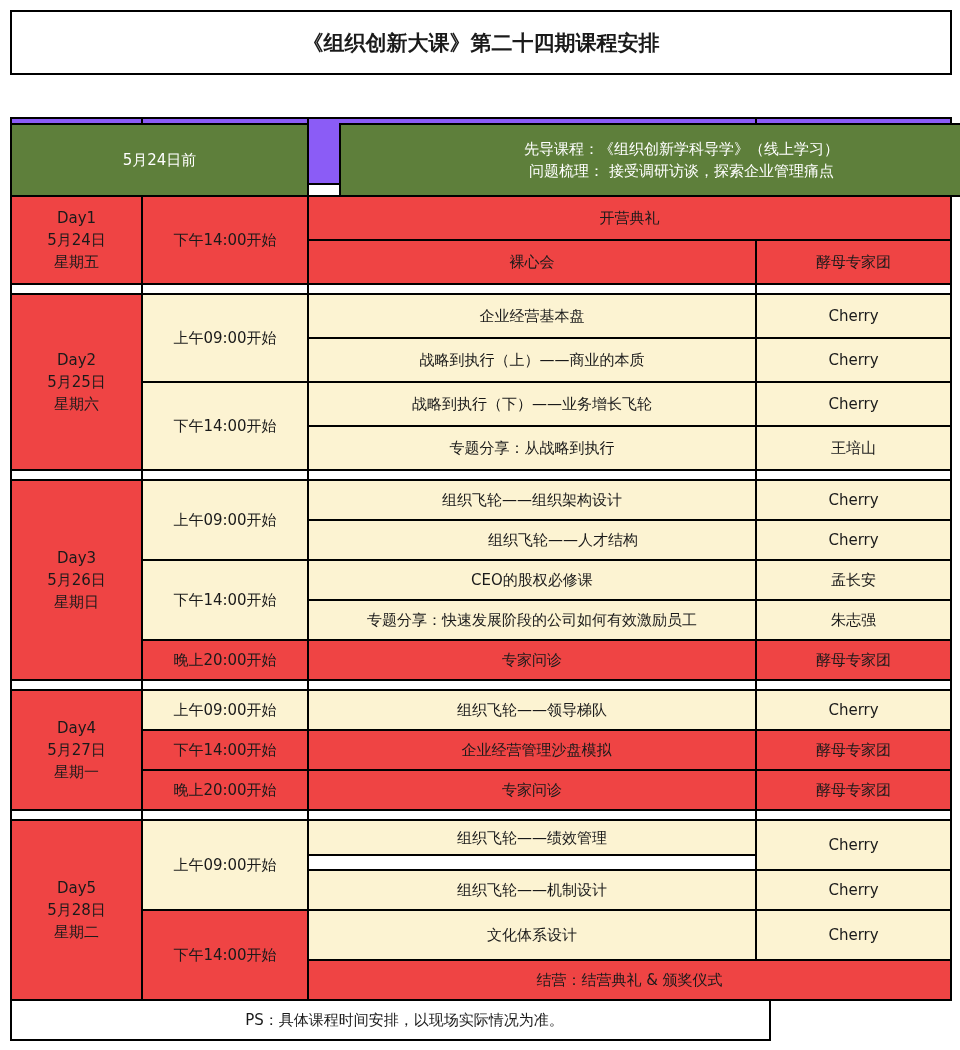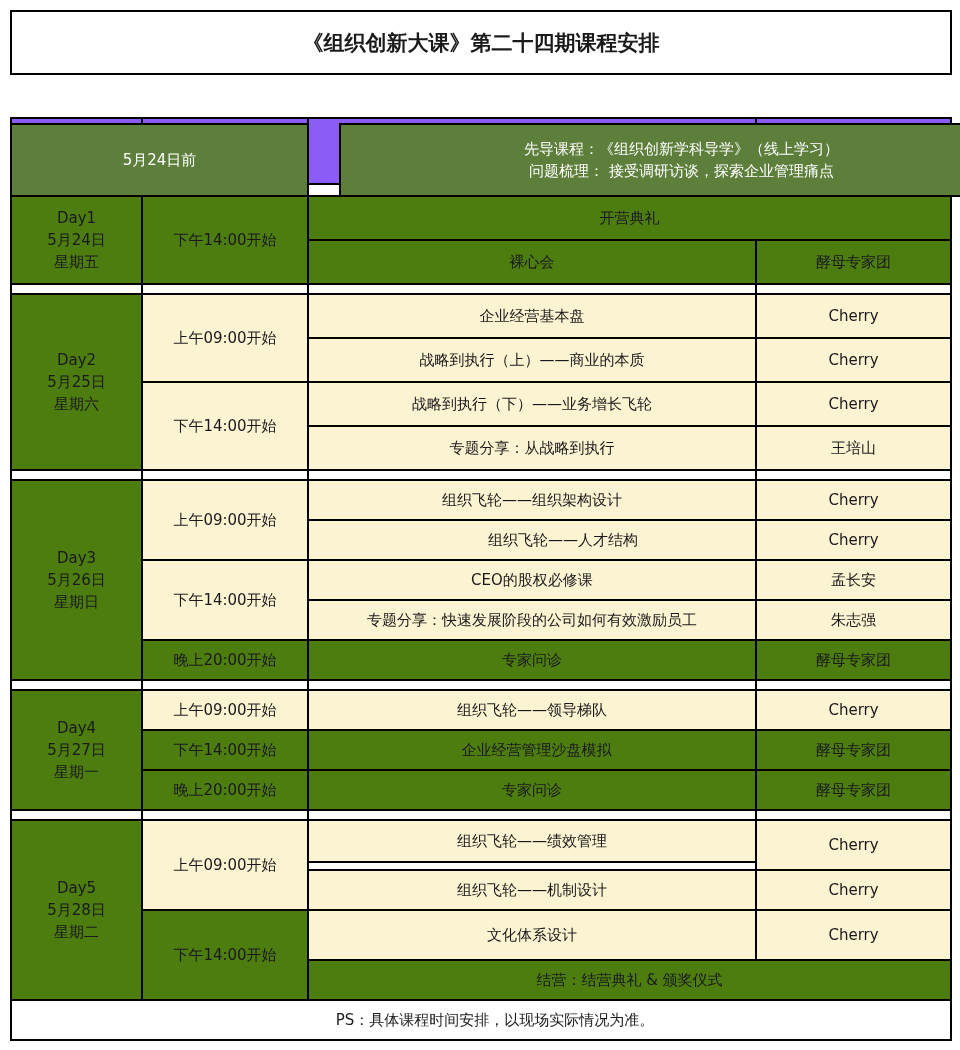--- a/index.html
+++ b/index.html
@@ -1,21 +1,21 @@
 <!DOCTYPE html>
 <html><head>
 <meta charset="utf-8">
 <style>
   html,body{margin:0;padding:0;background:#ffffff;}
   body{width:960px;height:1050px;position:relative;overflow:hidden;font-family:"DejaVu Sans","Liberation Sans",sans-serif;color:#1a1a1a;}
   .c{position:absolute;box-sizing:border-box;border:2px solid #000;display:flex;align-items:center;justify-content:center;text-align:center;font-size:15px;line-height:22px;}
   .white{background:#ffffff;}
   .gray{background:#8b5cf6;font-weight:bold;margin-top:44px;}
   .dg{background:#5e7f3b;color:#ffffff;}
-  .lg{background:#4d7c0f;}
+  .lg{background:#ef4444;}
   .ye{background:#fcf3d2;}
   .title{font-size:21px;font-weight:bold;}
   .multi{flex-direction:column;}
 </style>
 </head>
 <body>
 
 <div class="c white title" style="left:10px;top:10px;width:942px;height:65px;">《组织创新大课》第二十四期课程安排</div>
 
 <div class="c gray" style="left:10px;top:73px;width:133px;height:52px;">日期</div>
@@ -109,21 +109,21 @@
 <div class="c white" style="left:307px;top:809px;width:450px;height:12px;"></div>
 <div class="c white" style="left:755px;top:809px;width:197px;height:12px;"></div>
 
 <div class="c lg multi" style="left:10px;top:819px;width:133px;height:182px;">
   <span>Day5</span>
   <span>5月28日</span>
   <span>星期二</span>
 </div>
 <div class="c ye" style="left:141px;top:819px;width:168px;height:92px;">上午09:00开始</div>
 <div class="c lg" style="left:141px;top:909px;width:168px;height:92px;">下午14:00开始</div>
-<div class="c ye" style="left:307px;top:819px;width:450px;height:44px;">组织飞轮——绩效管理</div>
+<div class="c ye" style="left:307px;top:819px;width:450px;height:37px;">组织飞轮——绩效管理</div>
 <div class="c ye" style="left:755px;top:819px;width:197px;height:52px;">Cherry</div>
 <div class="c ye" style="left:307px;top:869px;width:450px;height:42px;">组织飞轮——机制设计</div>
 <div class="c ye" style="left:755px;top:869px;width:197px;height:42px;">Cherry</div>
 <div class="c ye" style="left:307px;top:909px;width:450px;height:52px;">文化体系设计</div>
 <div class="c ye" style="left:755px;top:909px;width:197px;height:52px;">Cherry</div>
 <div class="c lg" style="left:307px;top:959px;width:645px;height:42px;">结营：结营典礼 &amp; 颁奖仪式</div>
 
-<div class="c white" style="left:10px;top:999px;width:942px;height:42px;padding-left:28px;">PS：具体课程时间安排，以现场实际情况为准。</div>
+<div class="c white" style="left:10px;top:999px;width:761px;height:42px;padding-left:28px;">PS：具体课程时间安排，以现场实际情况为准。</div>
 
 </body></html>

